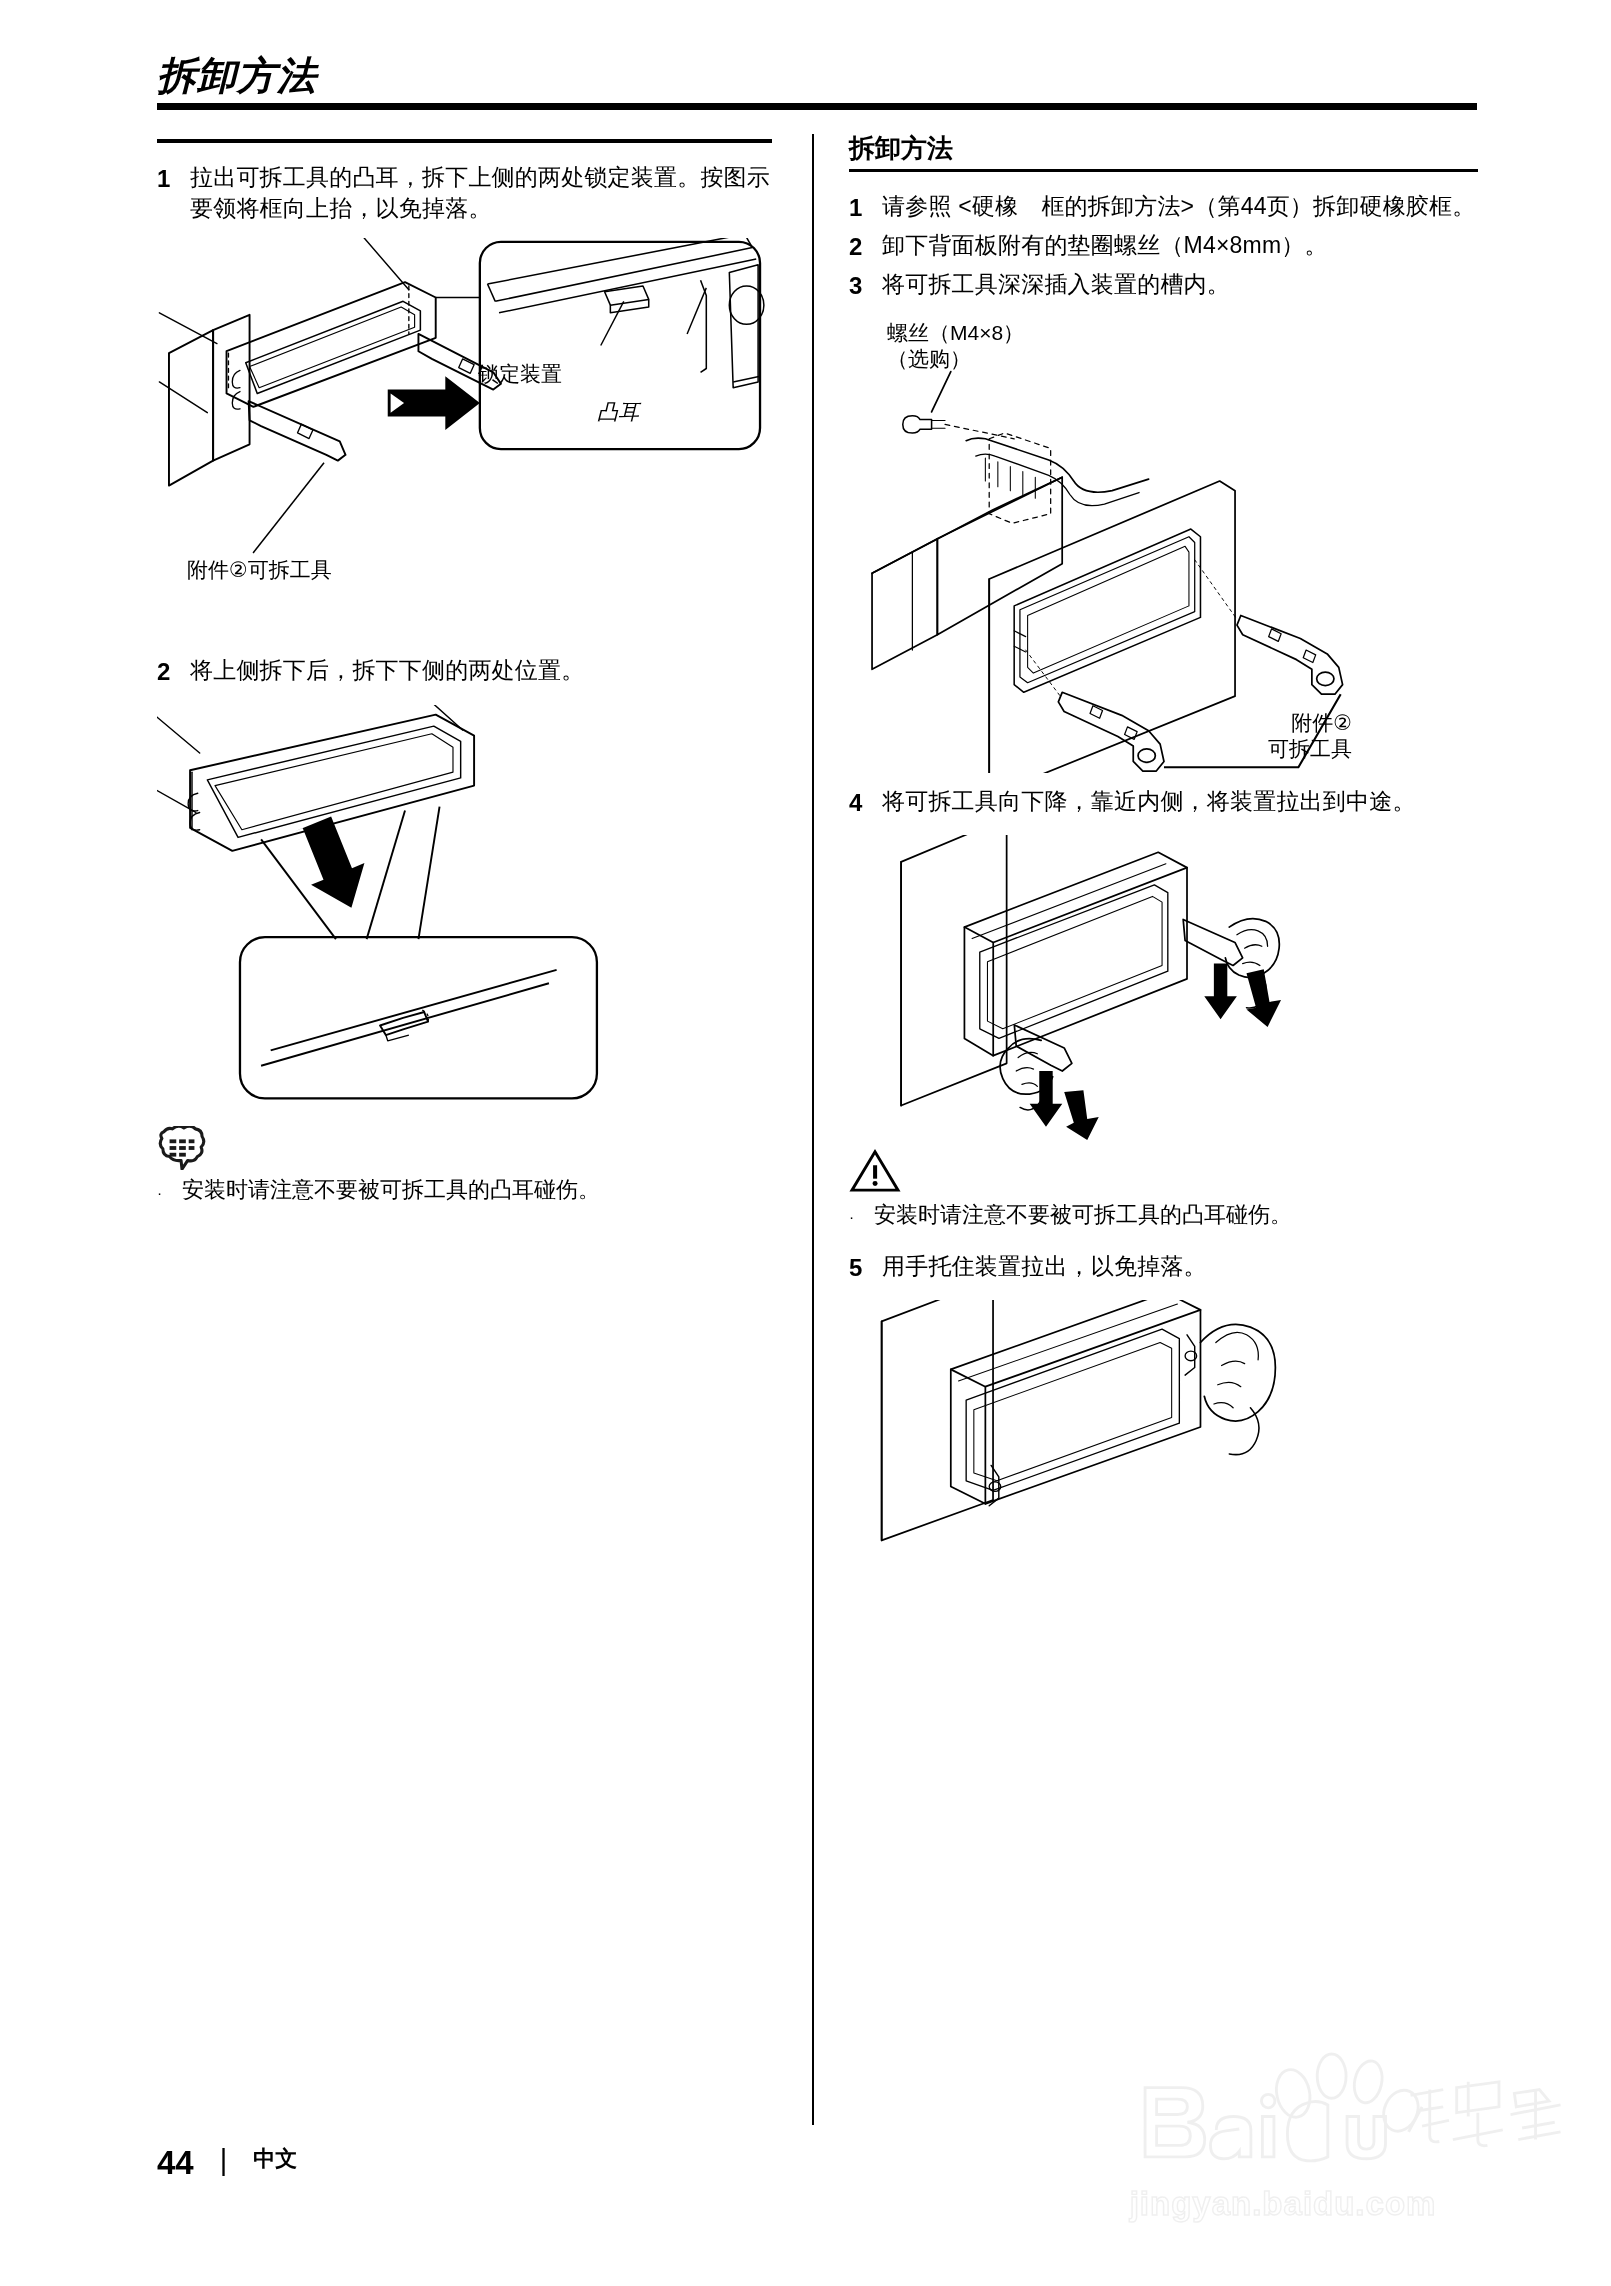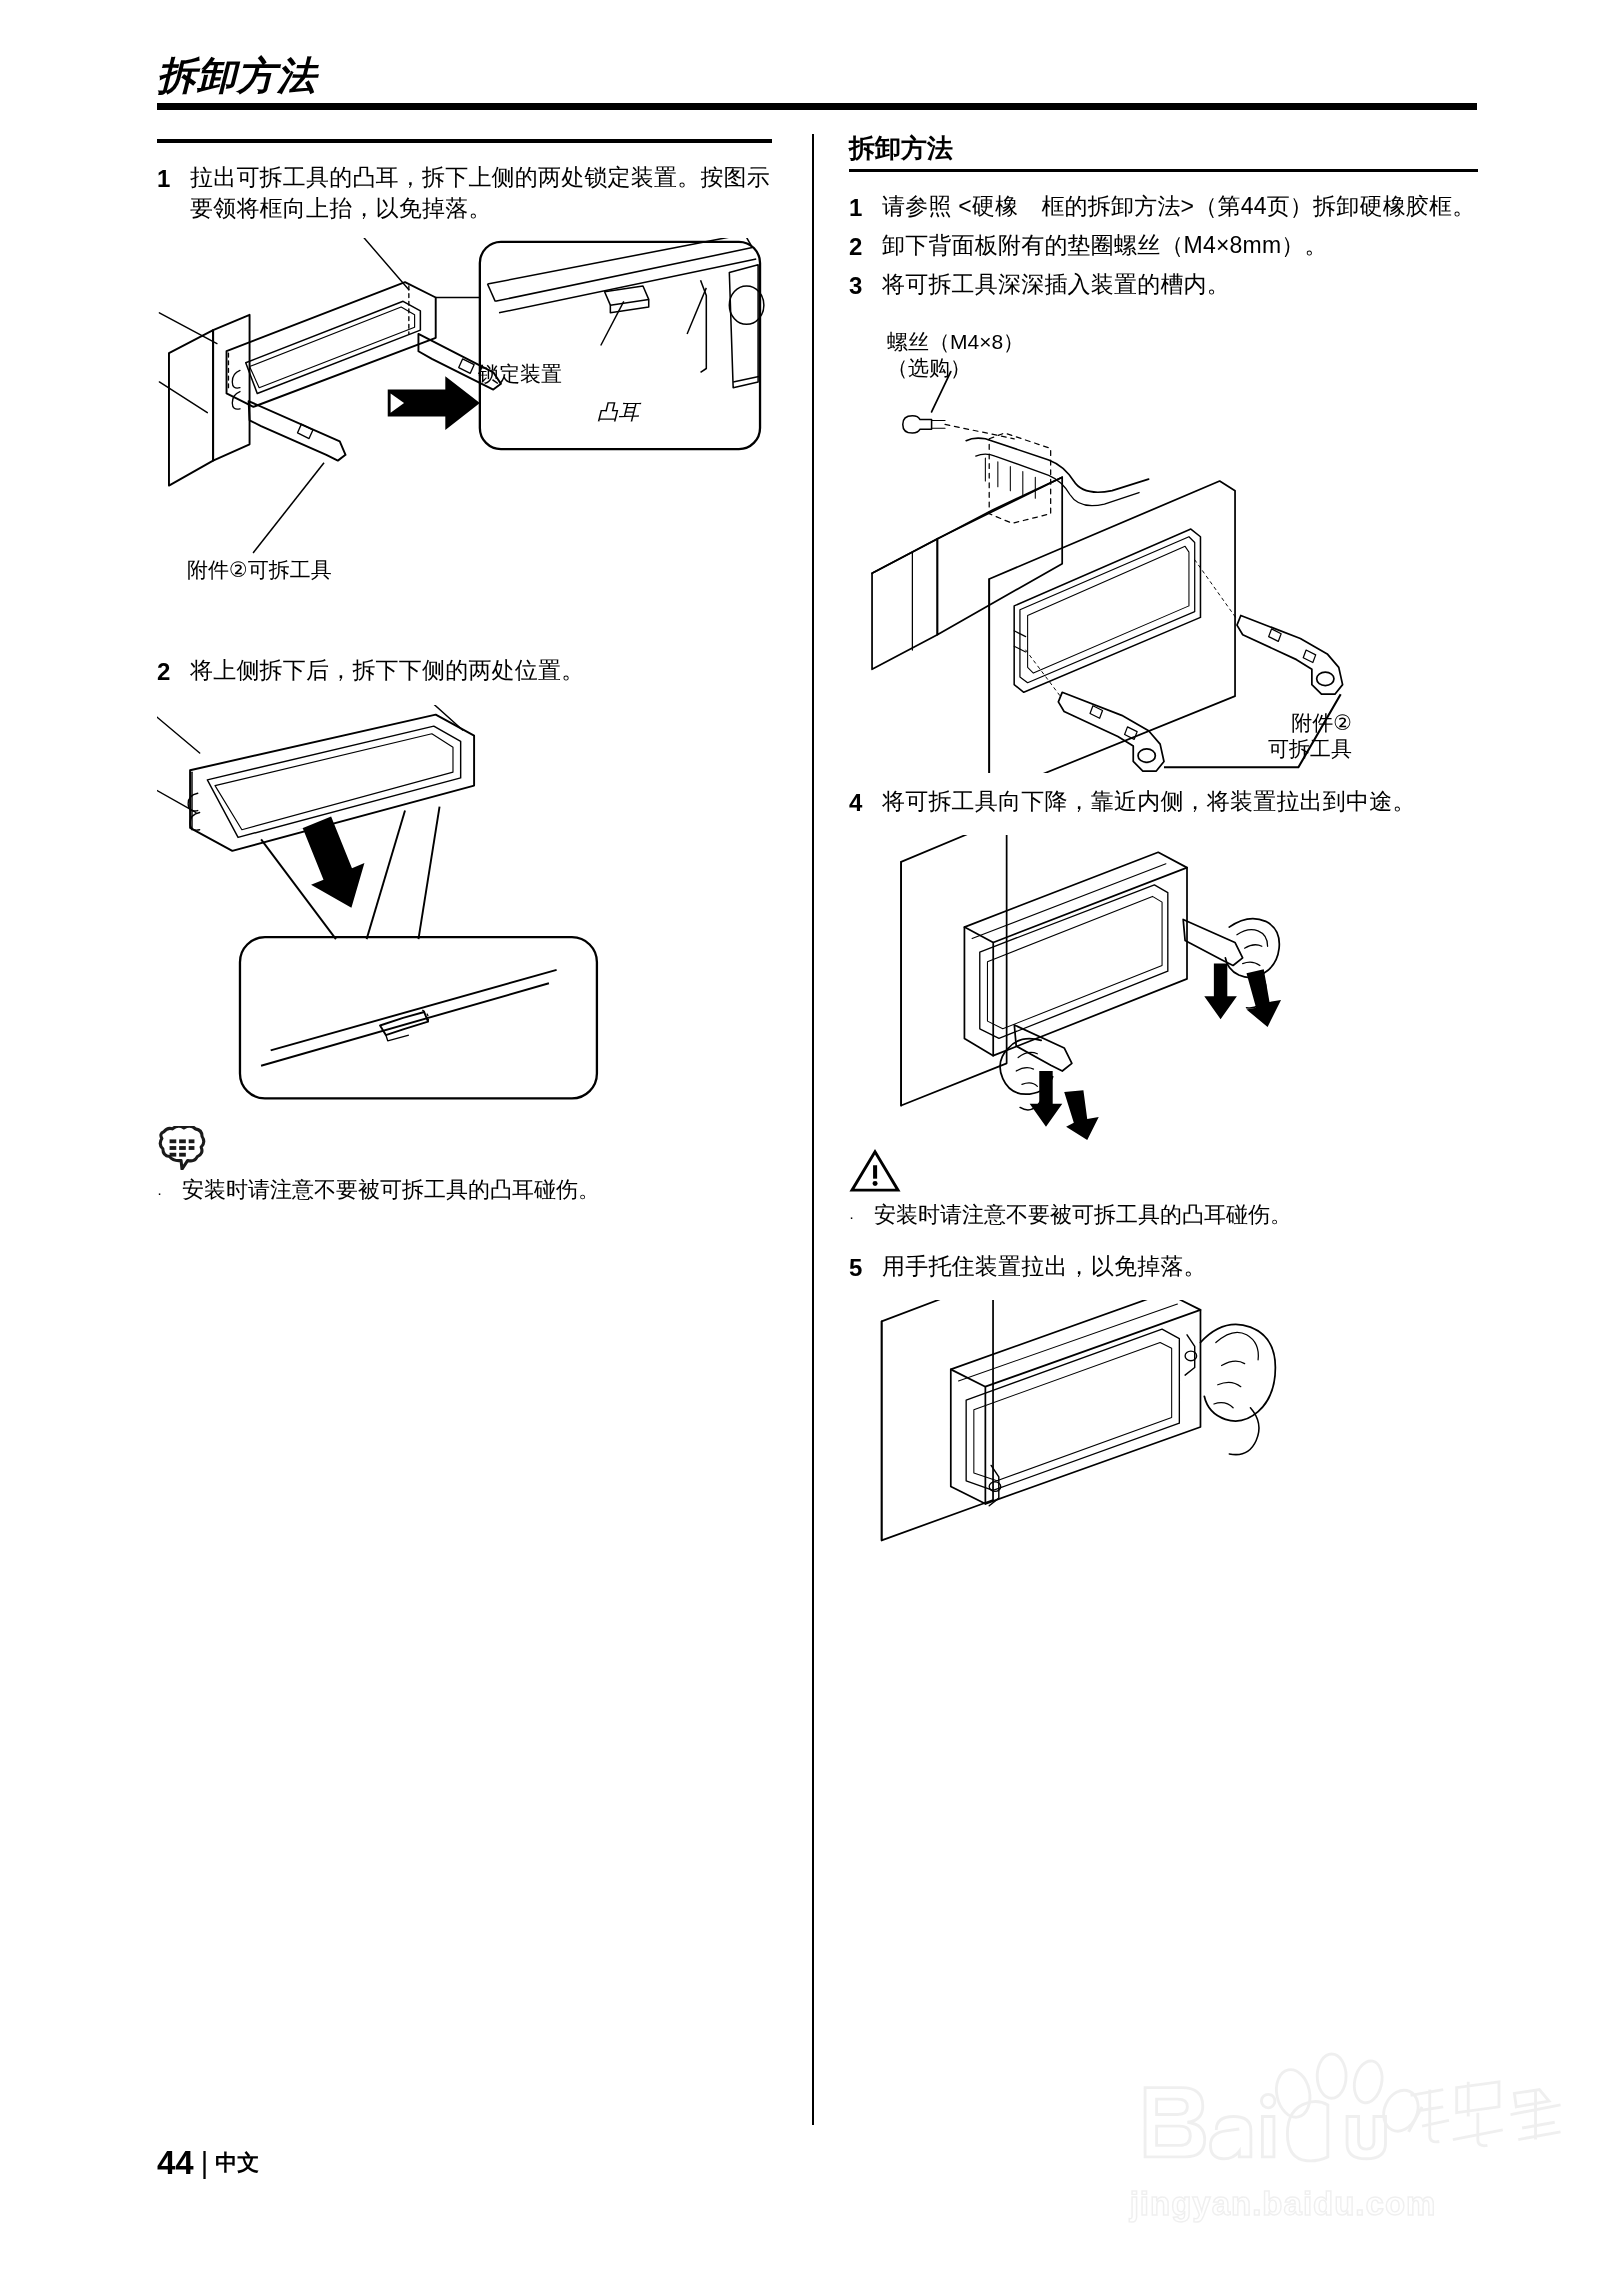--- a/index.html
+++ b/index.html
@@ -123,22 +123,22 @@
     font-size: 15.4px;
     padding-top: 6.7px;
   }
 
   
   .footer {
     position: absolute;
     left: 157px;
     top: 2144px;
     display: flex;
-    align-items: center;
-    gap: 7px;
+    align-items: flex-start;
+    gap: 26px;
   }
   .footer-page {
     font-size: 33px;
     font-weight: bold;
   }
   .footer-sep {
     font-size: 29px;
     font-weight: 300;
     color: #000;
   }
@@ -343,21 +343,21 @@
       <div class="step-num">2</div>
       <div class="step-text">卸下背面板附有的垫圈螺丝（M4×8mm）。</div>
     </div>
 
     <div class="step">
       <div class="step-num">3</div>
       <div class="step-text">将可拆工具深深插入装置的槽内。</div>
     </div>
 
     <div class="figure" style="height:461px;margin-top:9.6px;">
-      <div class="fig-label" style="left:38px;top:17px;">螺丝（M4×8）
+      <div class="fig-label" style="left:38px;top:8px;">螺丝（M4×8）
 （选购）</div>
 
       <svg width="629" height="461" viewBox="0 0 655 480">
         <g fill="none" stroke="#000" stroke-width="1.8" stroke-linejoin="round" stroke-linecap="round">
 
           <path d="M106 62 L86 104"></path>
 
           <path d="M66 108 q-10 0 -10 9 q0 9 10 9 q6 0 8 -4 l12 0 l0 -10 l-12 0 q-2 -4 -8 -4 Z" stroke-width="1.6"></path>
           <path d="M86 113 L100 113 M86 121 L100 121" stroke-width="1.2"></path>
 

